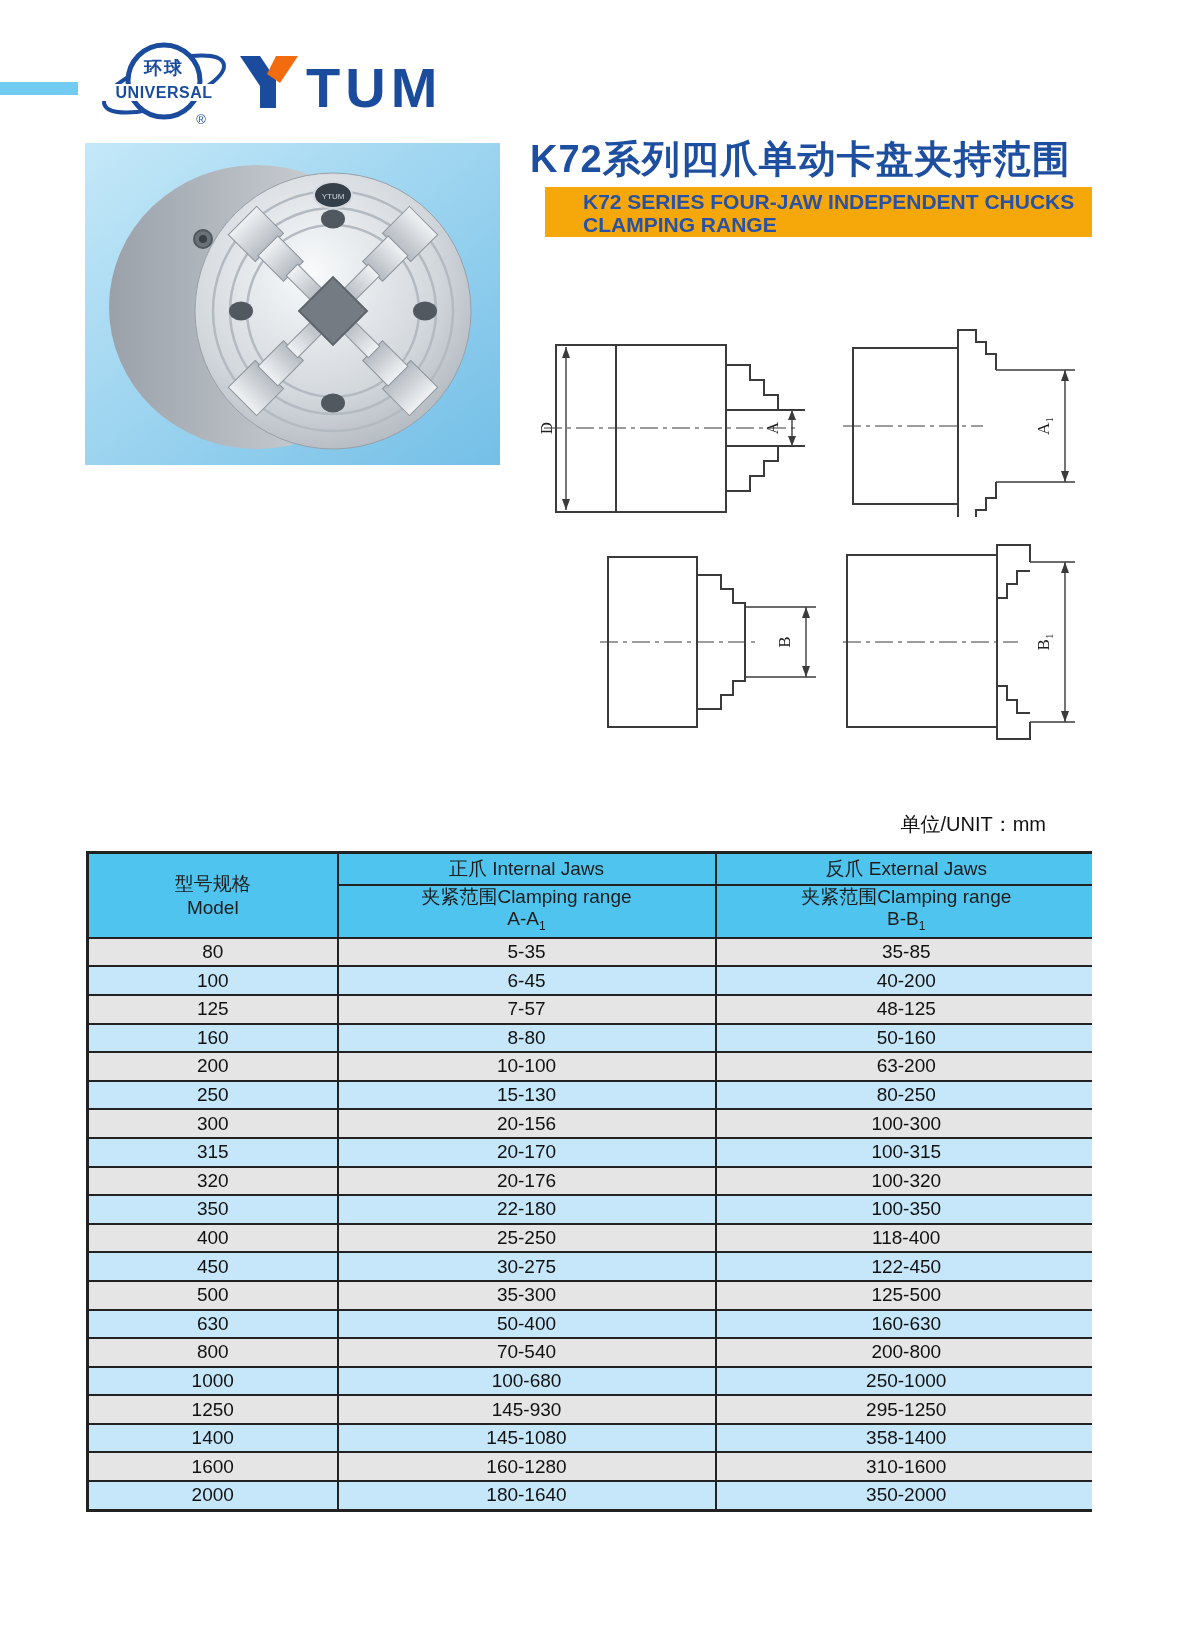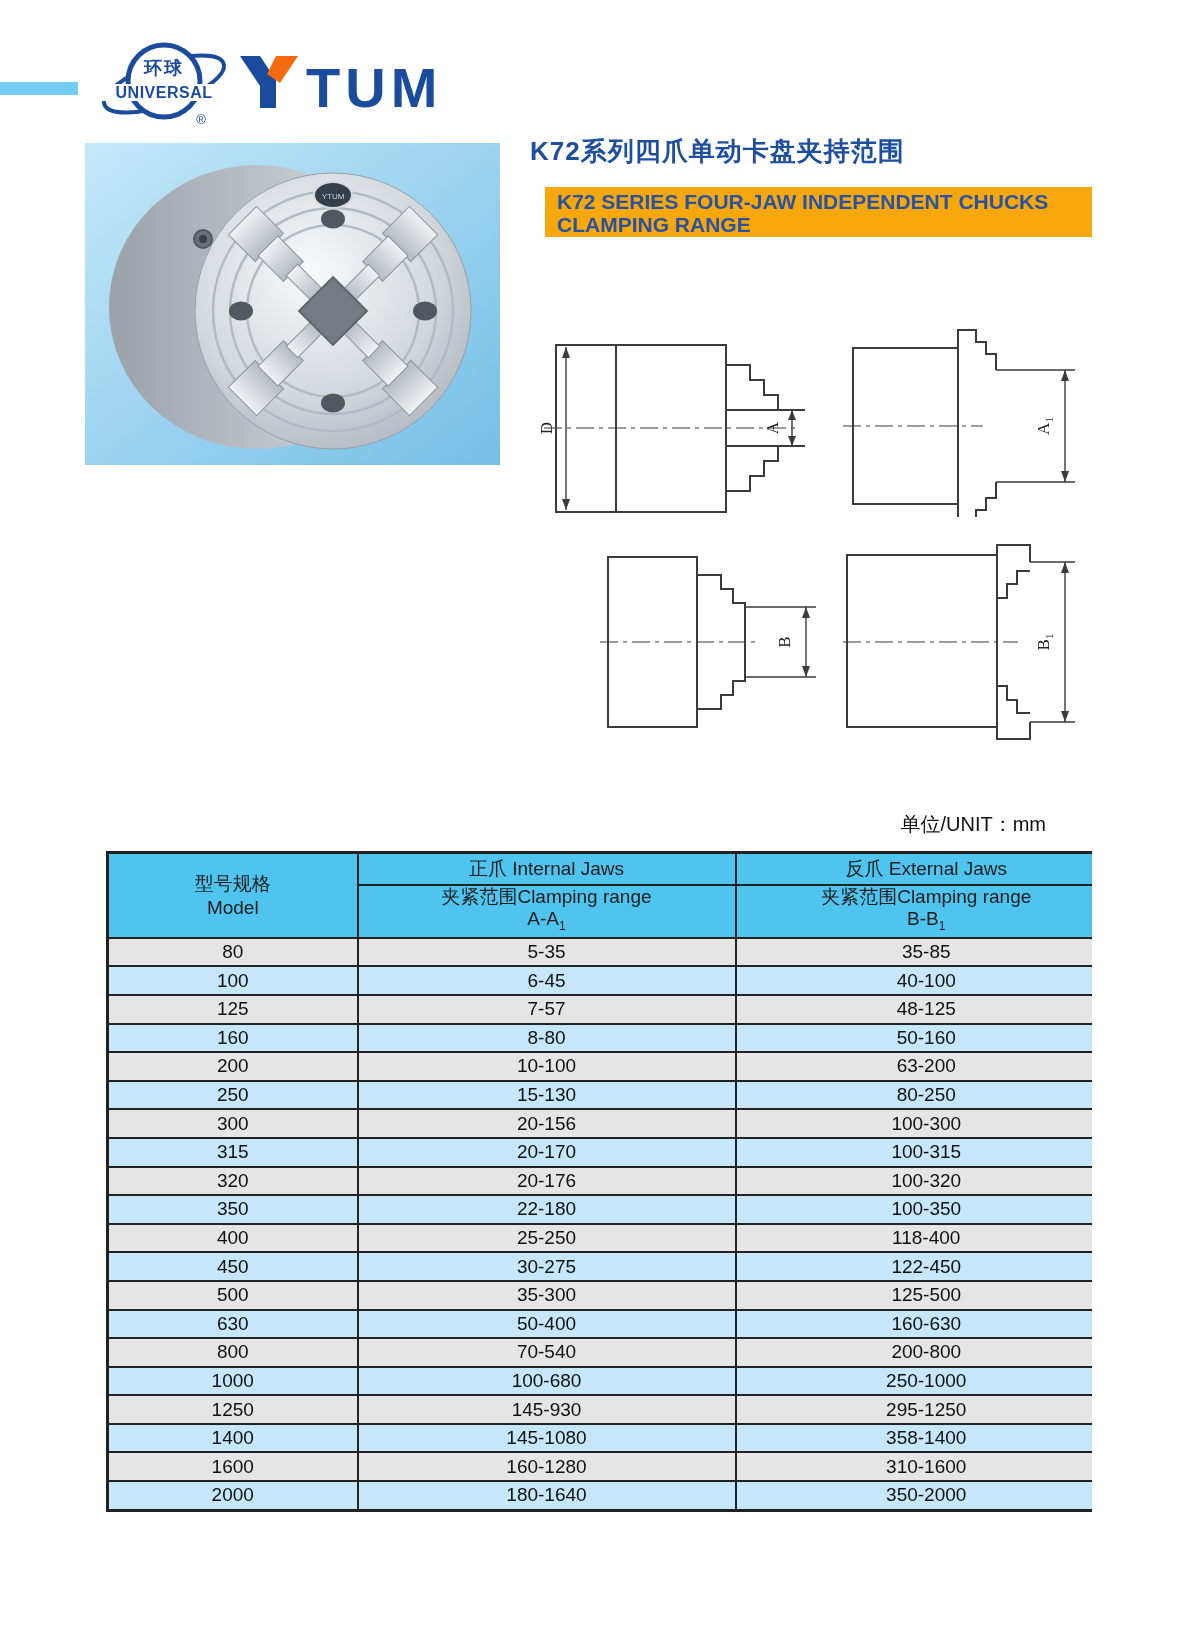--- a/index.html
+++ b/index.html
@@ -13,45 +13,45 @@
   .deco-bar.left{left:0;top:82px;width:78px;}
   .deco-bar.right{left:1103px;top:82px;width:99px;}
 
   .logo-universal{position:absolute;left:98px;top:34px;width:135px;height:102px;}
   .logo-ytum{position:absolute;left:240px;top:50px;width:235px;height:64px;}
 
   .product-photo{position:absolute;left:85px;top:143px;width:415px;height:322px;}
 
   .page-title{
     position:absolute;left:530px;top:134px;width:600px;
-    font-size:26px;font-weight:bold;color:#1D4EA0;letter-spacing:1px;white-space:nowrap;
+    font-size:38px;font-weight:bold;color:#1D4EA0;letter-spacing:1px;white-space:nowrap;
   }
   .banner{
     position:absolute;left:545px;top:187px;width:548px;height:50px;background:#F6A80A;
     color:#2A52A4;font-size:21px;font-weight:bold;line-height:23px;
-    padding:3px 0 0 12px;box-sizing:border-box;
+    padding:3px 0 0 38px;box-sizing:border-box;
   }
 
   .diagram{position:absolute;}
   .diagram svg{display:block;width:100%;height:100%;}
   .dwg{stroke:#3b3b3b;fill:none;stroke-width:2;}
   .dwg-thin{stroke:#3b3b3b;fill:none;stroke-width:1.4;}
   .dwg-center{stroke:#3b3b3b;fill:none;stroke-width:1.2;stroke-dasharray:18 5 4 5;}
   .dwg-arrow{fill:#3b3b3b;stroke:none;}
   .dwg-label{font-family:"Liberation Serif", serif;font-size:17px;fill:#222;}
 
   .unit-note{
     position:absolute;left:800px;top:811px;width:246px;text-align:right;
     font-size:20px;color:#111;
   }
 
   .spec-table{
     position:absolute;left:86px;top:851px;width:1010px;
     border-collapse:collapse;table-layout:fixed;
-    font-size:19px;color:#111;border:3px solid #222;margin-left:20px;
+    font-size:19px;color:#111;border:3px solid #222;
   }
   .spec-table th,.spec-table td{
     border:2px solid #222;text-align:center;vertical-align:middle;
     padding:0;overflow:hidden;white-space:nowrap;
   }
   .spec-table thead th{background:#4FC4EF;font-weight:normal;color:#1c1c1c;}
   .spec-table .group-row th{height:30px;}
   .spec-table .sub-row th{height:48px;line-height:22px;}
   .spec-table tbody td{height:26.6px;line-height:26px;background:#e5e5e5;}
   .spec-table tbody tr:nth-child(even) td{background:#C6E7F9;}
@@ -249,21 +249,21 @@
     </thead>
     <tbody>
       <tr>
           <td>80</td>
           <td>5-35</td>
           <td>35-85</td>
         </tr>
       <tr>
           <td>100</td>
           <td>6-45</td>
-          <td>40-100</td>
+          <td>40-200</td>
         </tr>
       <tr>
           <td>125</td>
           <td>7-57</td>
           <td>48-125</td>
         </tr>
       <tr>
           <td>160</td>
           <td>8-80</td>
           <td>50-160</td>

